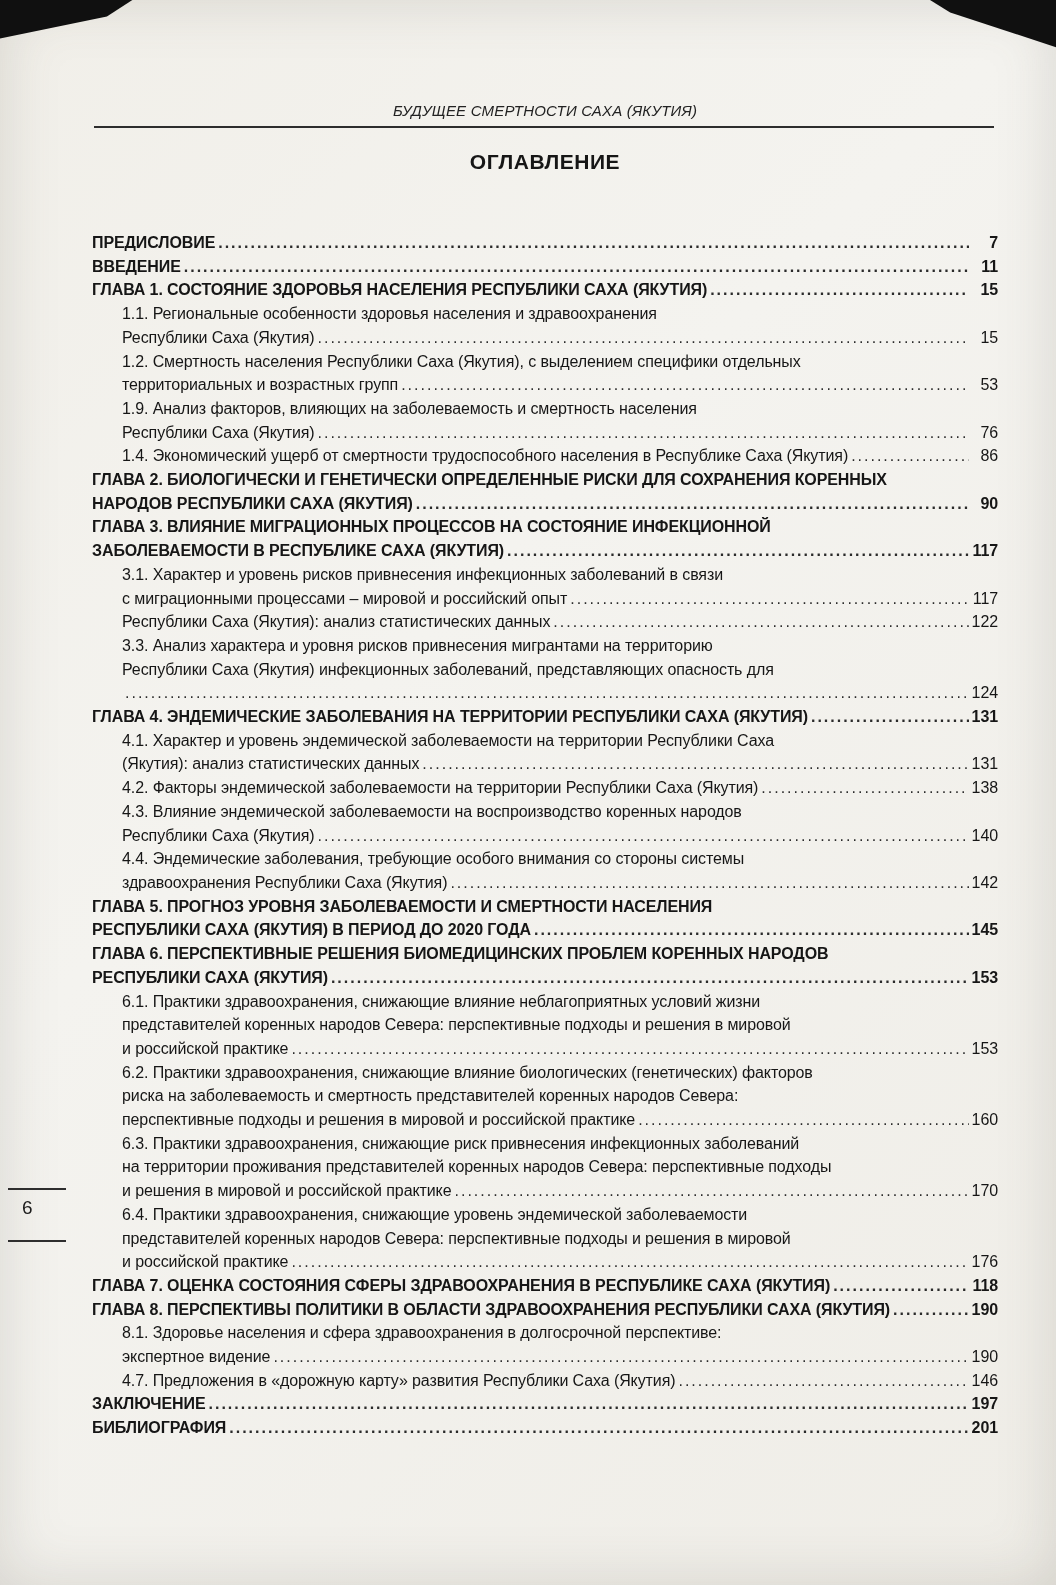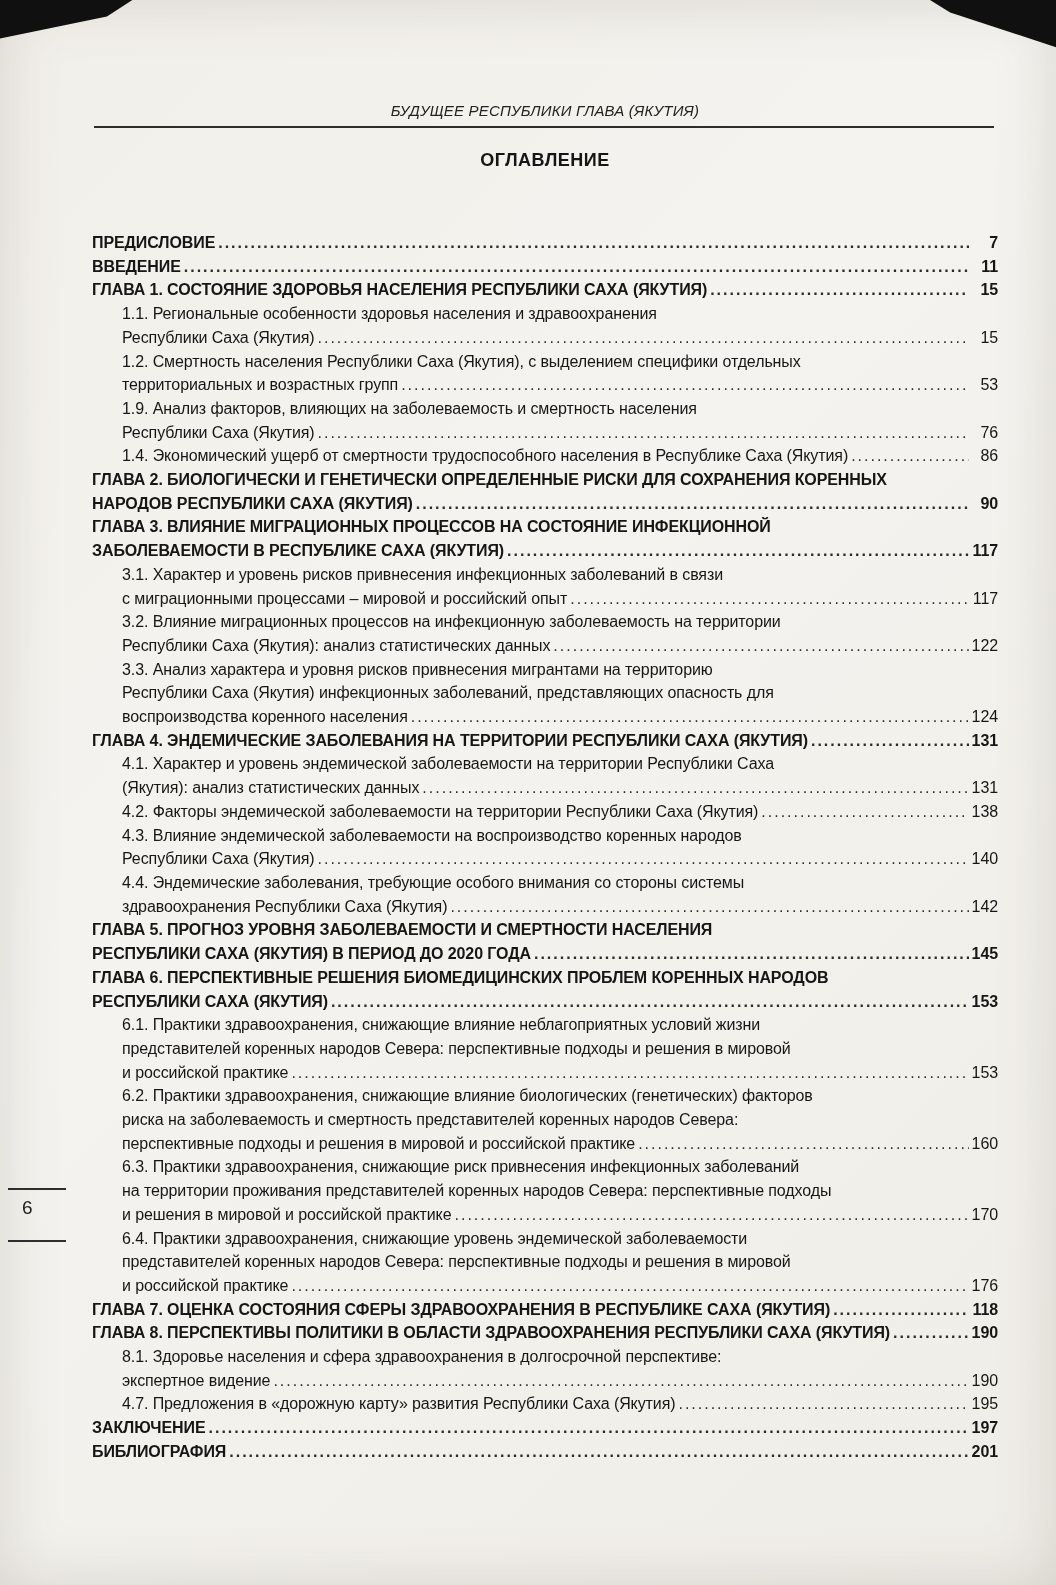--- a/index.html
+++ b/index.html
@@ -41,21 +41,21 @@
     position: absolute;
     left: 94px; right: 62px; top: 126px;
     border-top: 2px solid #2d2d2d;
   }
 
   .toc-title {
     position: absolute;
     left: 92px; right: 58px; top: 150px;
     margin: 0;
     text-align: center;
-    font-size: 18px;
+    font-size: 21px;
     font-weight: bold;
     letter-spacing: 0.5px;
     color: #161616;
   }
 
   .toc {
     position: absolute;
     left: 92px; top: 231px;
     width: 906px;
     font-size: 16px;
@@ -97,21 +97,21 @@
   }
   .margin-folio span { display: inline-block; margin: 7px 0 0 14px; }
 </style>
 </head>
 <body>
 
 <div class="scan-page">
   <div class="artifact artifact-left"></div>
   <div class="artifact artifact-right"></div>
 
-  <div class="running-header">БУДУЩЕЕ РЕСПУБЛИКИ ГЛАВА (ЯКУТИЯ)</div>
+  <div class="running-header">БУДУЩЕЕ СМЕРТНОСТИ САХА (ЯКУТИЯ)</div>
 
   <div class="header-rule"></div>
 
   <h1 class="toc-title">ОГЛАВЛЕНИЕ</h1>
 
   <div class="toc" id="toc">
       <div class="entry chapter">
         <div class="line">
           <span class="txt">ПРЕДИСЛОВИЕ</span>
           <span class="dots"></span>
@@ -194,37 +194,33 @@
           <span class="txt">3.1. Характер и уровень рисков привнесения инфекционных заболеваний в связи</span>
         </div>
         <div class="line">
           <span class="txt">с миграционными процессами – мировой и российский опыт</span>
           <span class="dots"></span>
           <span class="pg">117</span>
         </div>
       </div>
       <div class="entry section">
         <div class="line">
-          <span class="txt">3.2. Влияние миграционных процессов на инфекционную заболеваемость на территории</span>
-        </div>
-        <div class="line">
           <span class="txt">Республики Саха (Якутия): анализ статистических данных</span>
           <span class="dots"></span>
           <span class="pg">122</span>
         </div>
       </div>
       <div class="entry section">
         <div class="line">
           <span class="txt">3.3. Анализ характера и уровня рисков привнесения мигрантами на территорию</span>
         </div>
         <div class="line">
           <span class="txt">Республики Саха (Якутия) инфекционных заболеваний, представляющих опасность для</span>
         </div>
         <div class="line">
-          <span class="txt">воспроизводства коренного населения</span>
           <span class="dots"></span>
           <span class="pg">124</span>
         </div>
       </div>
       <div class="entry chapter">
         <div class="line">
           <span class="txt">ГЛАВА 4. ЭНДЕМИЧЕСКИЕ ЗАБОЛЕВАНИЯ НА ТЕРРИТОРИИ РЕСПУБЛИКИ САХА (ЯКУТИЯ)</span>
           <span class="dots"></span>
           <span class="pg">131</span>
         </div>
@@ -359,21 +355,21 @@
         <div class="line">
           <span class="txt">экспертное видение</span>
           <span class="dots"></span>
           <span class="pg">190</span>
         </div>
       </div>
       <div class="entry section">
         <div class="line">
           <span class="txt">4.7. Предложения в «дорожную карту» развития Республики Саха (Якутия)</span>
           <span class="dots"></span>
-          <span class="pg">195</span>
+          <span class="pg">146</span>
         </div>
       </div>
       <div class="entry chapter">
         <div class="line">
           <span class="txt">ЗАКЛЮЧЕНИЕ</span>
           <span class="dots"></span>
           <span class="pg">197</span>
         </div>
       </div>
       <div class="entry chapter">

